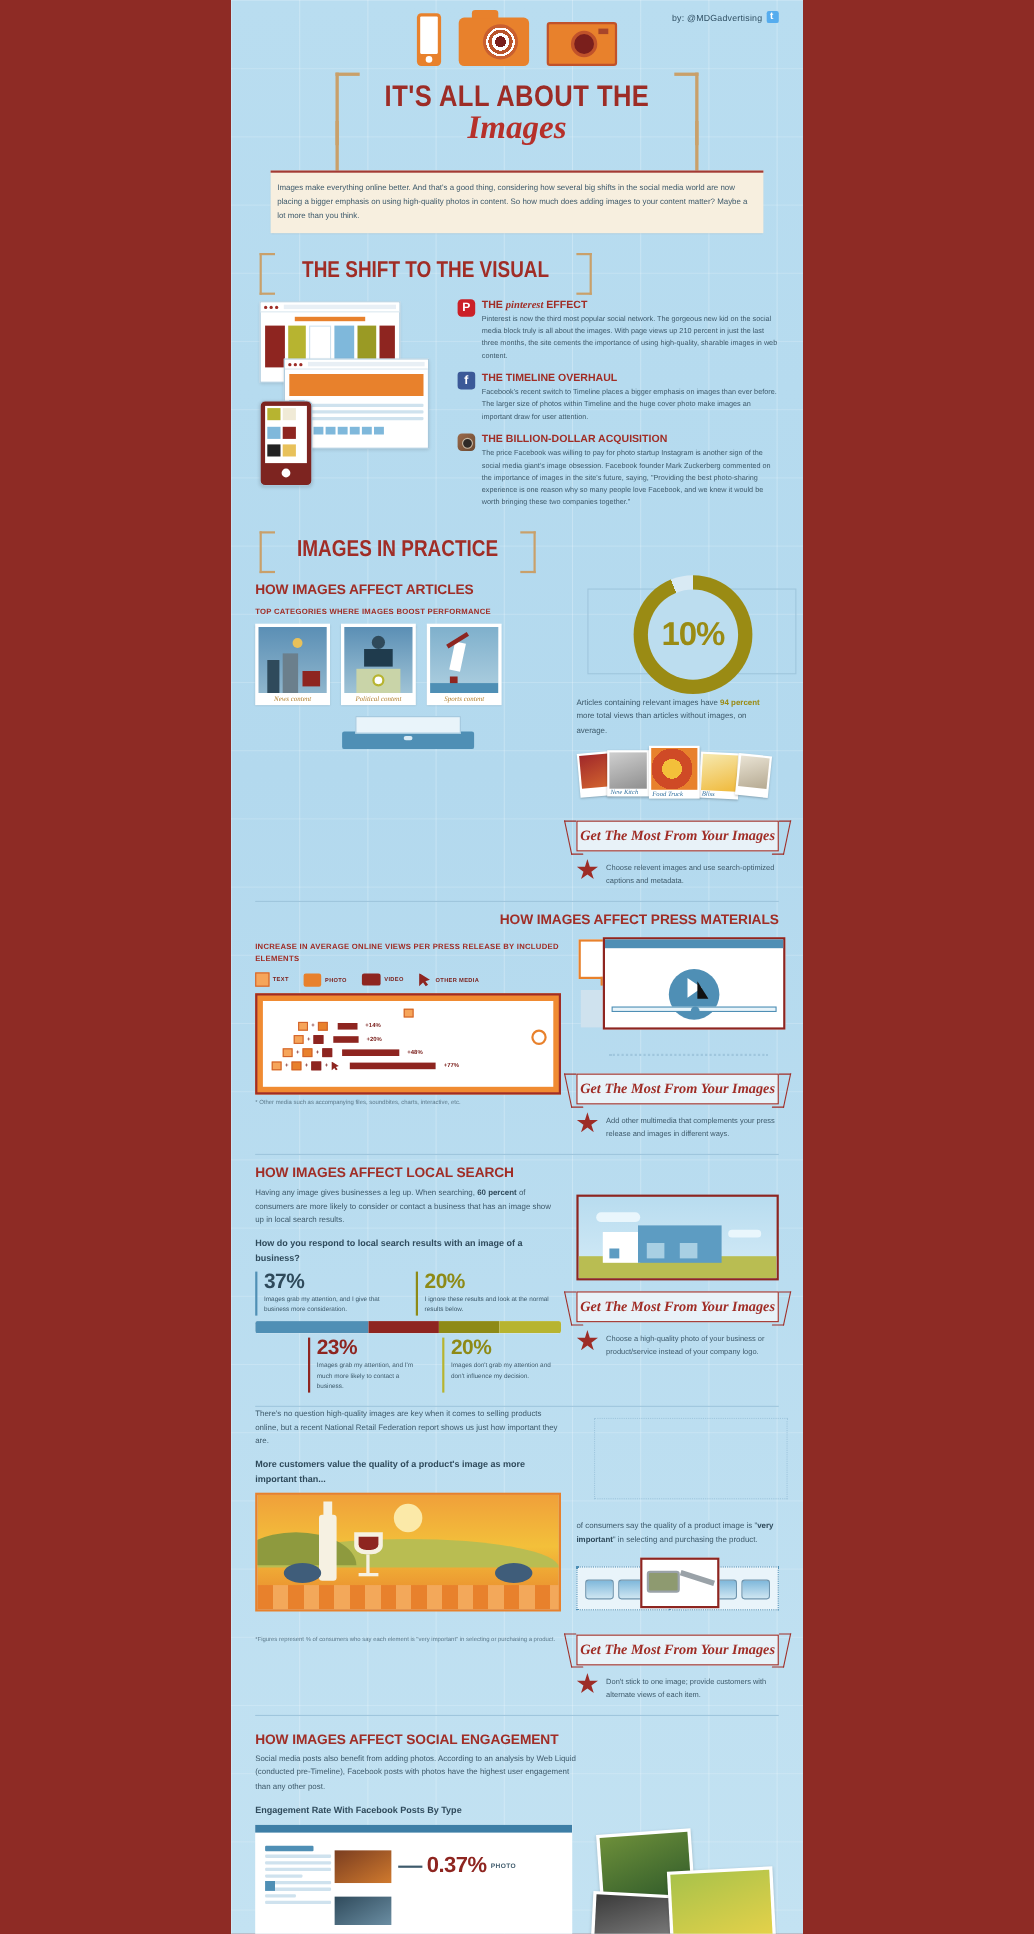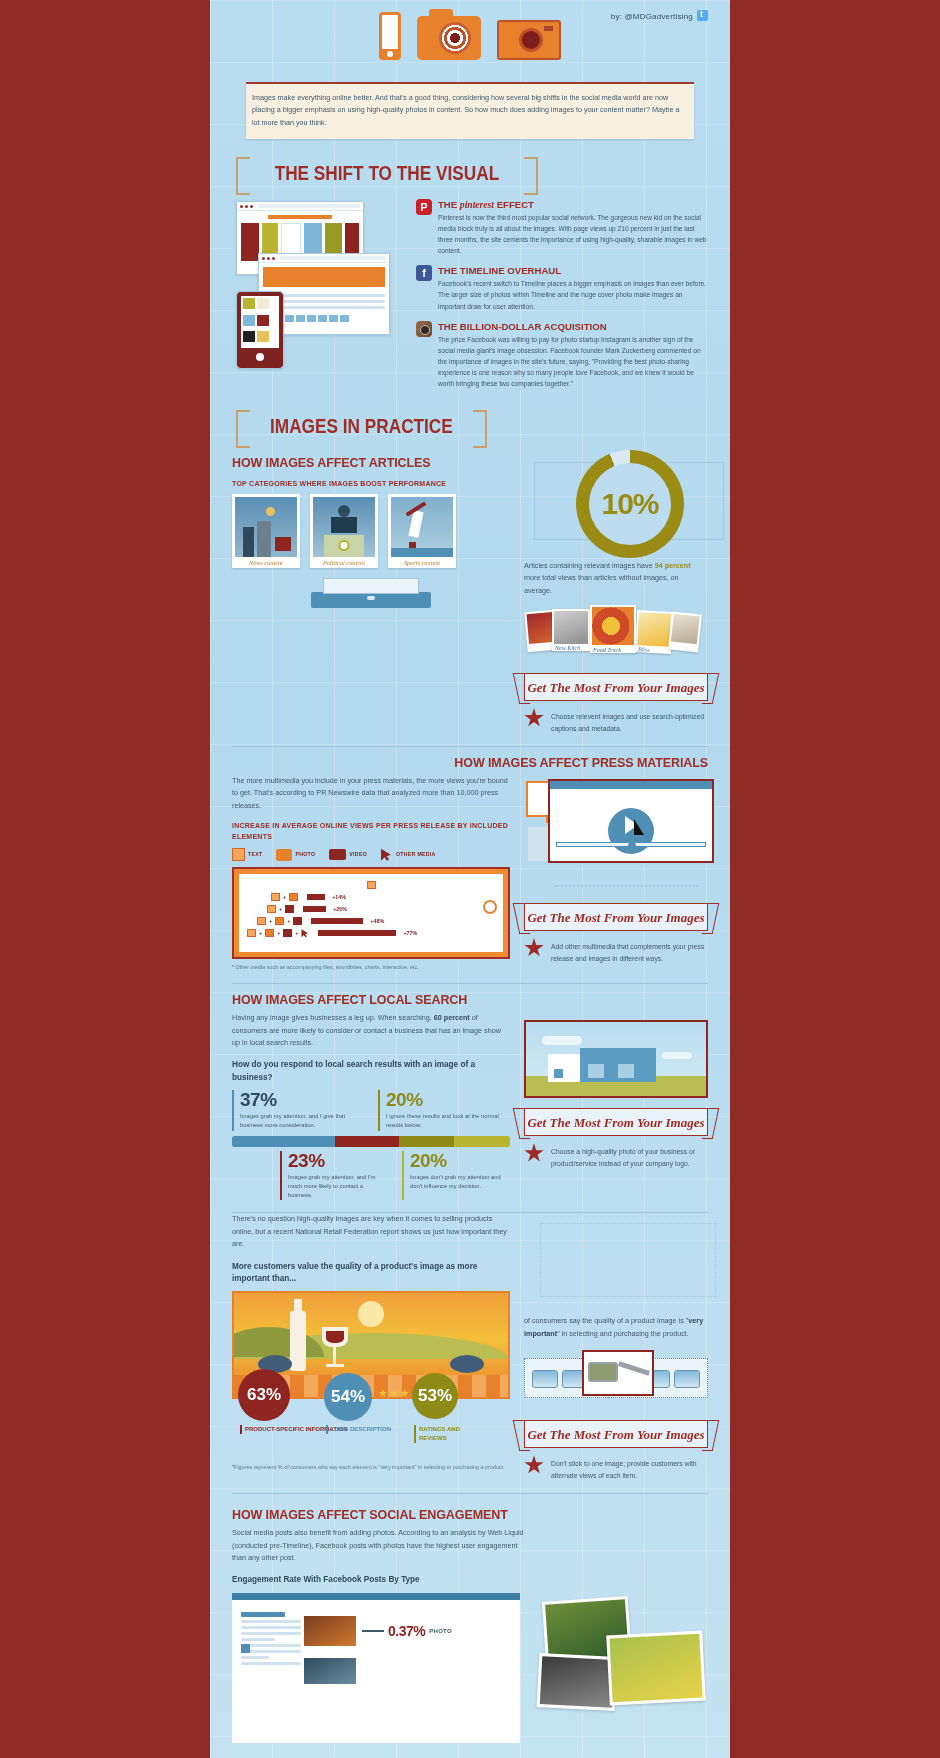--- a/index.html
+++ b/index.html
@@ -150,21 +150,21 @@
   
   .bubbles{position:relative;height:72px;margin-top:-30px;}
   .bub{position:absolute;border-radius:50%;display:flex;align-items:center;justify-content:center;
     color:#fff;font-weight:bold;font-size:17px;}
   .bublabel{position:absolute;font-size:6px;font-weight:bold;line-height:1.5;}
 
   
   .socchart{background:#fff;border-top:7px solid #3d7ea6;padding:9px;height:150px;position:relative;}
   .fakeline{height:3px;background:#cfe2ee;margin:3px 0;border-radius:1px;}
   .socrow{position:absolute;right:9px;display:flex;align-items:center;gap:4px;}
-  .socval{font-size:14px;font-weight:bold;color:#8e2520;letter-spacing:-.5px;}
+  .socval{font-size:20px;font-weight:bold;color:#8e2520;letter-spacing:-.5px;}
   .soclab{font-size:6px;font-weight:bold;color:#3e5a6b;letter-spacing:.3px;}
   .sec-pad{padding:0 4px;}
   .flexrow{display:flex;gap:14px;}
   .col-l{width:278px;}
   .col-r{flex:1;}
 </style>
 </head>
 <body>
 
 <div class="page">
@@ -181,20 +181,28 @@
         </div>
       <div class="slr">
           <i></i>
         </div>
       <div class="rangefinder">
           <i></i>
           <u></u>
         </div>
     </div>
 
+    <div class="brackets">
+      <div class="bk tl"></div>
+        <div class="bk tr"></div>
+        <div class="bk bl"></div>
+        <div class="bk br"></div>
+      <div class="title1">IT'S ALL ABOUT THE</div>
+      <div class="title2">Images</div>
+    </div>
 
     <div class="intro" style="margin-top:22px;">
       <p class="body">Images make everything online better. And that's a good thing, considering how several big shifts in the social media world are now placing a bigger emphasis on using high-quality photos in content. So how much does adding images to your content matter? Maybe a lot more than you think.</p>
     </div>
 
     <div class="sec-pad">
       <div class="sec-big">
         <span class="b l"></span><span class="b r"></span>
         <span class="txt">THE SHIFT TO THE VISUAL</span>
       </div>
@@ -380,21 +388,20 @@
           </div>
         </div>
       </div>
 
       <div class="divider"></div>
 
       
       <h3 class="sub" style="margin-top:9px;text-align:right;">HOW IMAGES AFFECT PRESS MATERIALS</h3>
       <div class="flexrow">
         <div class="col-l">
-          <p class="body">The more multimedia you include in your press materials, the more views you're bound to get. That's according to PR Newswire data that analyzed more than 10,000 press releases.</p>
           <div class="kicker">INCREASE IN AVERAGE ONLINE VIEWS PER PRESS RELEASE BY INCLUDED ELEMENTS</div>
 
           <div class="legend">
             <span><i class="li-text"></i><span>TEXT</span></span>
             <span><i class="li-photo"></i><span>PHOTO</span></span>
             <span><i class="li-video"></i><span>VIDEO</span></span>
             <span><i class="li-other"></i><span>OTHER MEDIA</span></span>
           </div>
 
           <div class="presschart">
@@ -525,35 +532,20 @@
             <span style="position:absolute;left:60px;top:6px;width:8px;height:18px;background:#f6f1e2;"></span>
             <span style="position:absolute;left:88px;top:34px;width:26px;height:20px;background:#f6f1e2;border-radius:0 0 40% 40%;"></span>
             <span style="position:absolute;left:92px;top:38px;width:18px;height:12px;background:#8e2520;border-radius:0 0 40% 40%;"></span>
             <span style="position:absolute;left:99px;top:54px;width:3px;height:18px;background:#f6f1e2;"></span>
             <span style="position:absolute;left:92px;top:71px;width:18px;height:3px;background:#f6f1e2;"></span>
             <span style="position:absolute;left:24px;bottom:24px;width:34px;height:18px;background:#3f5d7a;border-radius:50%;"></span>
             <span style="position:absolute;right:24px;bottom:24px;width:34px;height:18px;background:#3f5d7a;border-radius:50%;"></span>
             <span style="position:absolute;left:0;bottom:0;width:100%;height:22px;background:repeating-linear-gradient(90deg,#e8812c 0 14px,#f3a85a 14px 28px);"></span>
           </div>
 
-          <div class="bubbles">
-            <div class="bub" style="left:6px;top:0;width:52px;height:52px;background:#8e2520;">
-              <span>63%</span>
-              </div>
-            <div class="bub" style="left:92px;top:4px;width:48px;height:48px;background:#4f8fb5;">
-              <span>54%</span>
-              </div>
-            <div class="bub" style="left:180px;top:4px;width:46px;height:46px;background:#8e8a16;">
-              <span>53%</span>
-              </div>
-            <span style="position:absolute;left:146px;top:18px;color:#f3c03a;font-size:11px;letter-spacing:1px;">★★★</span>
-            <div class="bublabel" style="left:8px;top:56px;color:#8e2520;border-left:2px solid #8e2520;padding-left:3px;">PRODUCT-SPECIFIC INFORMATION</div>
-            <div class="bublabel" style="left:94px;top:56px;color:#4f8fb5;border-left:2px solid #4f8fb5;padding-left:3px;">LONG DESCRIPTION</div>
-            <div class="bublabel" style="left:182px;top:56px;color:#8e8a16;border-left:2px solid #8e8a16;padding-left:3px;width:56px;">RATINGS AND REVIEWS</div>
-          </div>
           <div class="foot-note" style="margin-top:22px;">*Figures represent % of consumers who say each element is "very important" in selecting or purchasing a product.</div>
         </div>
 
         <div class="col-r">
           <div style="position:relative;height:112px;">
             <div style="position:absolute;left:16px;top:10px;width:176px;height:74px;border:1px dotted #9fc6dd;"></div>
           </div>
           <p class="body" style="margin-top:-10px;">
             <span>of consumers say the quality of a product image is "</span><b>very important</b><span>" in selecting and purchasing the product.</span>
           </p>

